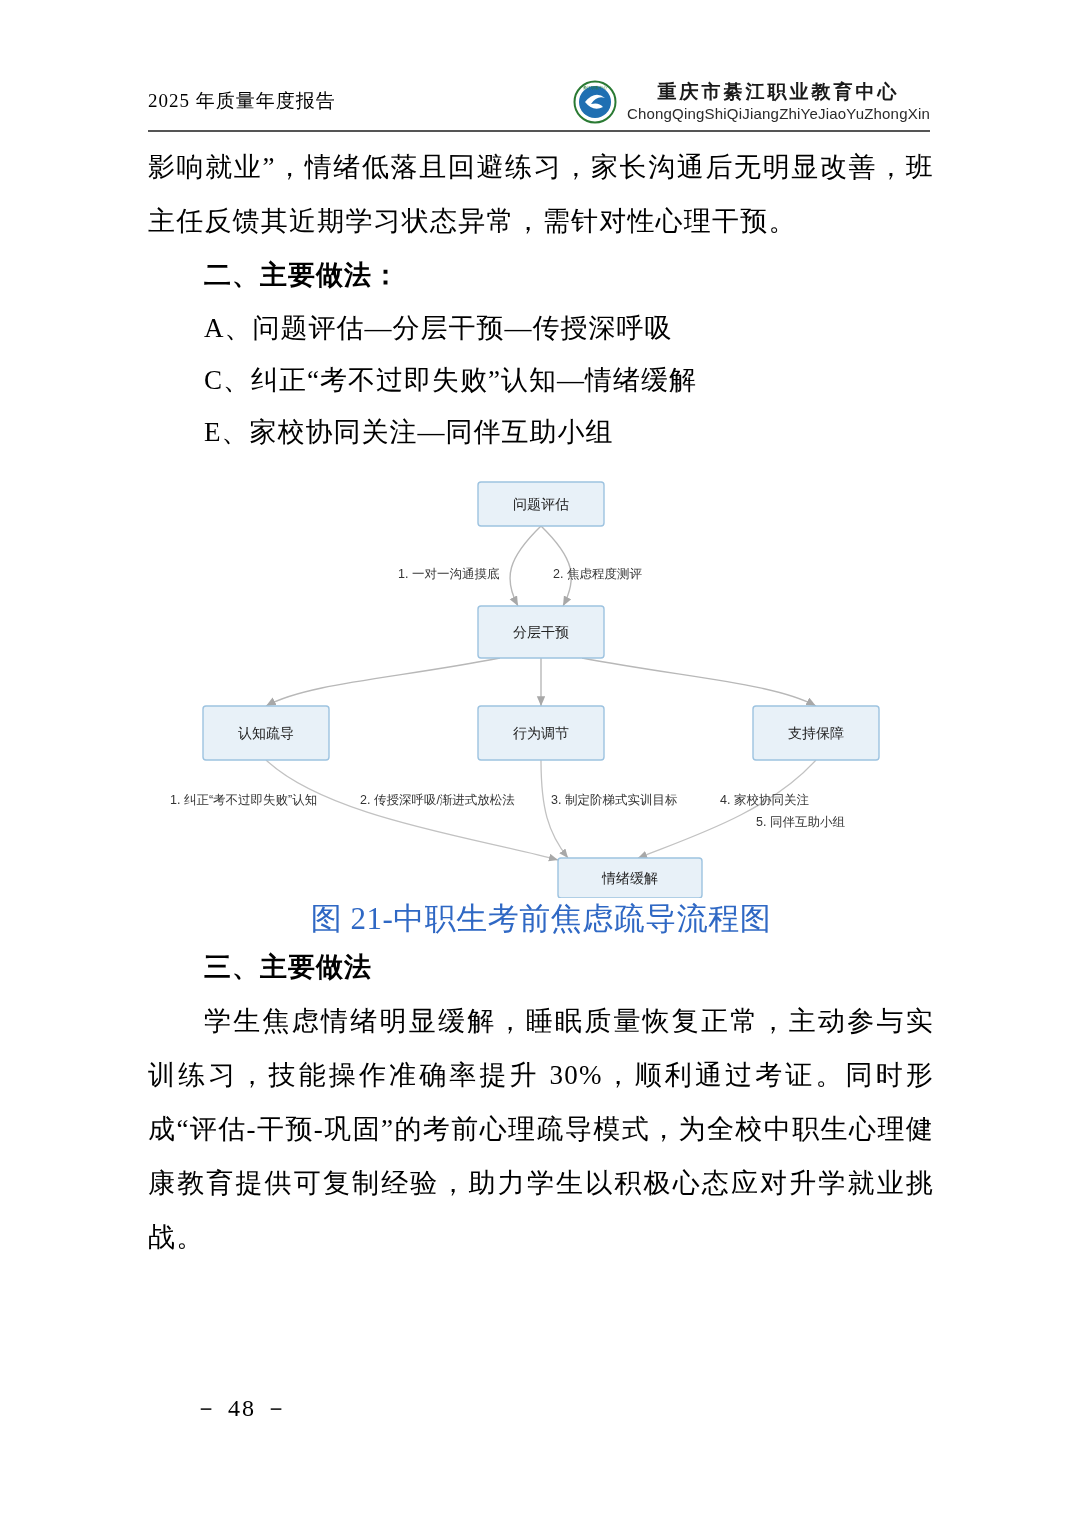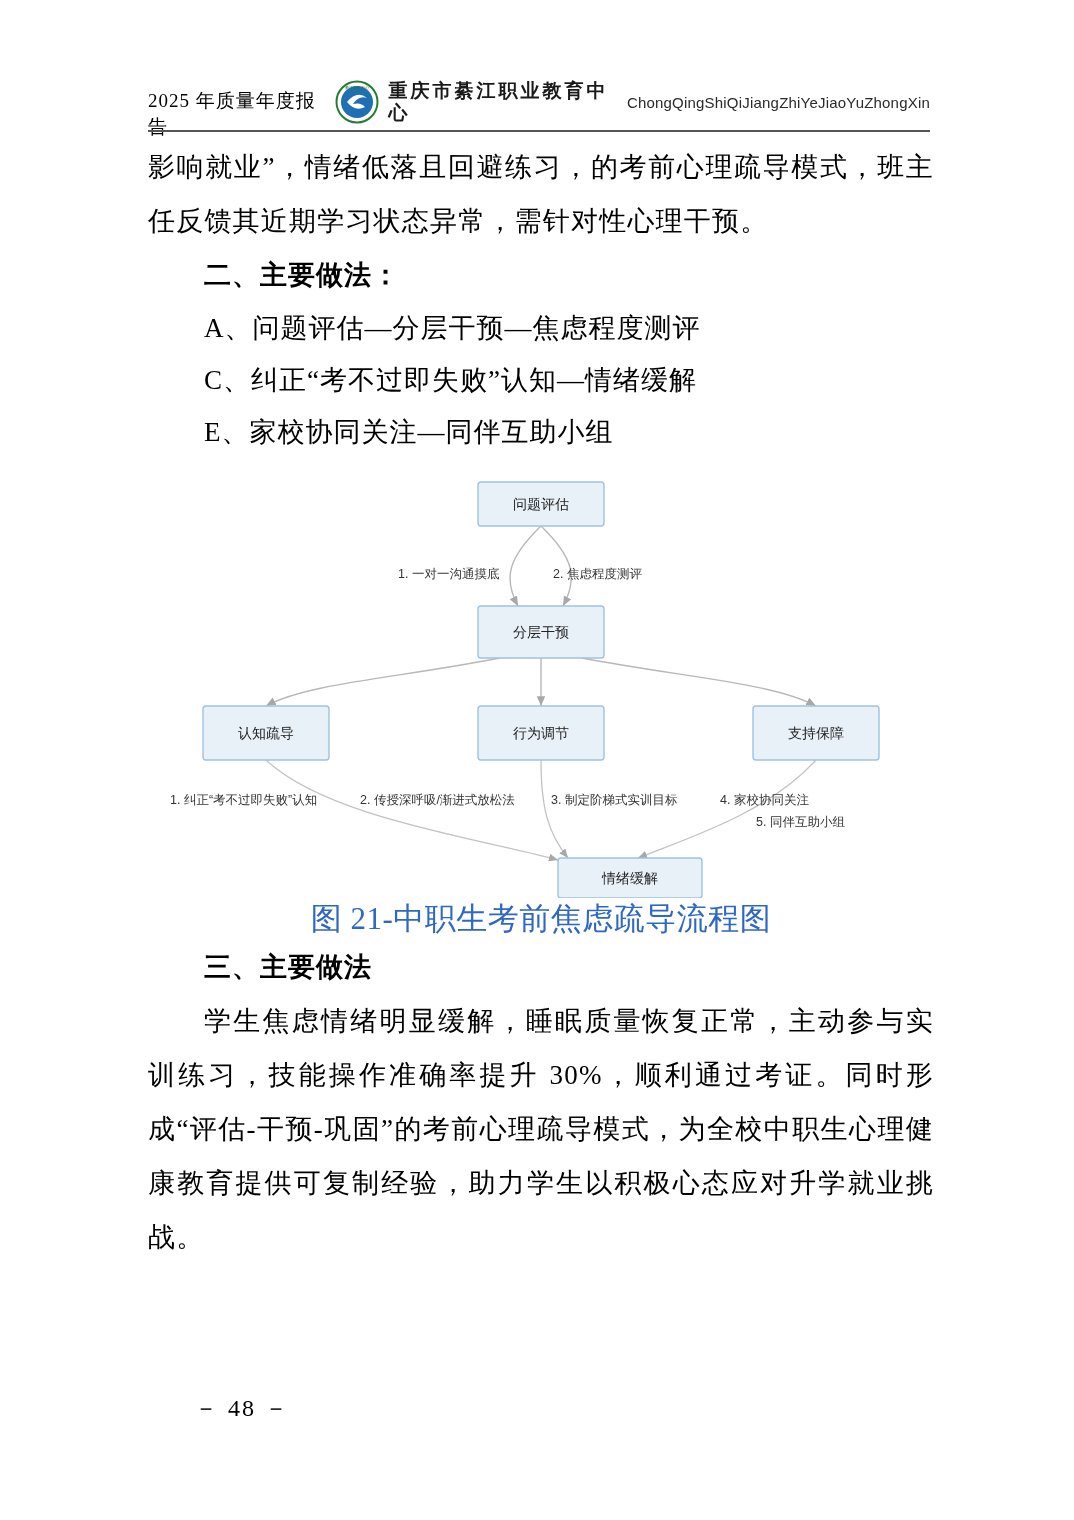--- a/index.html
+++ b/index.html
@@ -48,21 +48,21 @@
   }
   .logo {
     width: 44px;
     height: 44px;
     position: relative;
     flex: none;
   }
   .logo svg { display: block; }
   .school-names {
     display: flex;
-    flex-direction: row;
+    flex-direction: column;
     align-items: center;
     line-height: 1.15;
   }
   .school-cn {
     font-family: "Liberation Serif", serif;
     font-size: 19px;
     letter-spacing: 3px;
     color: #1a1a1a;
     font-weight: 600;
   }
@@ -164,25 +164,25 @@
       <div class="school-names">
         <div class="school-cn">重庆市綦江职业教育中心</div>
         <div class="school-en">ChongQingShiQiJiangZhiYeJiaoYuZhongXin</div>
       </div>
     </div>
   </div>
   <div class="header-rule"></div>
 
   <div class="content">
 
-    <div class="para">影响就业”，情绪低落且回避练习，的考前心理疏导模式，班主任反馈其近期学习状态异常，需针对性心理干预。</div>
+    <div class="para">影响就业”，情绪低落且回避练习，家长沟通后无明显改善，班主任反馈其近期学习状态异常，需针对性心理干预。</div>
 
     <div class="heading">二、主要做法：</div>
 
-    <div class="list-line">A、问题评估—分层干预—焦虑程度测评</div>
+    <div class="list-line">A、问题评估—分层干预—传授深呼吸</div>
     <div class="list-line">C、纠正“考不过即失败”认知—情绪缓解</div>
     <div class="list-line">E、家校协同关注—同伴互助小组</div>
 
     <div class="figure">
       <svg width="786" height="430" viewBox="0 0 786 430">
         <defs>
           <marker id="arrow" markerWidth="9" markerHeight="9" refX="7" refY="3" orient="auto" markerUnits="strokeWidth">
             <path d="M0,0 L7,3 L0,6 z" fill="#a8a8a8"></path>
           </marker>
         </defs>

